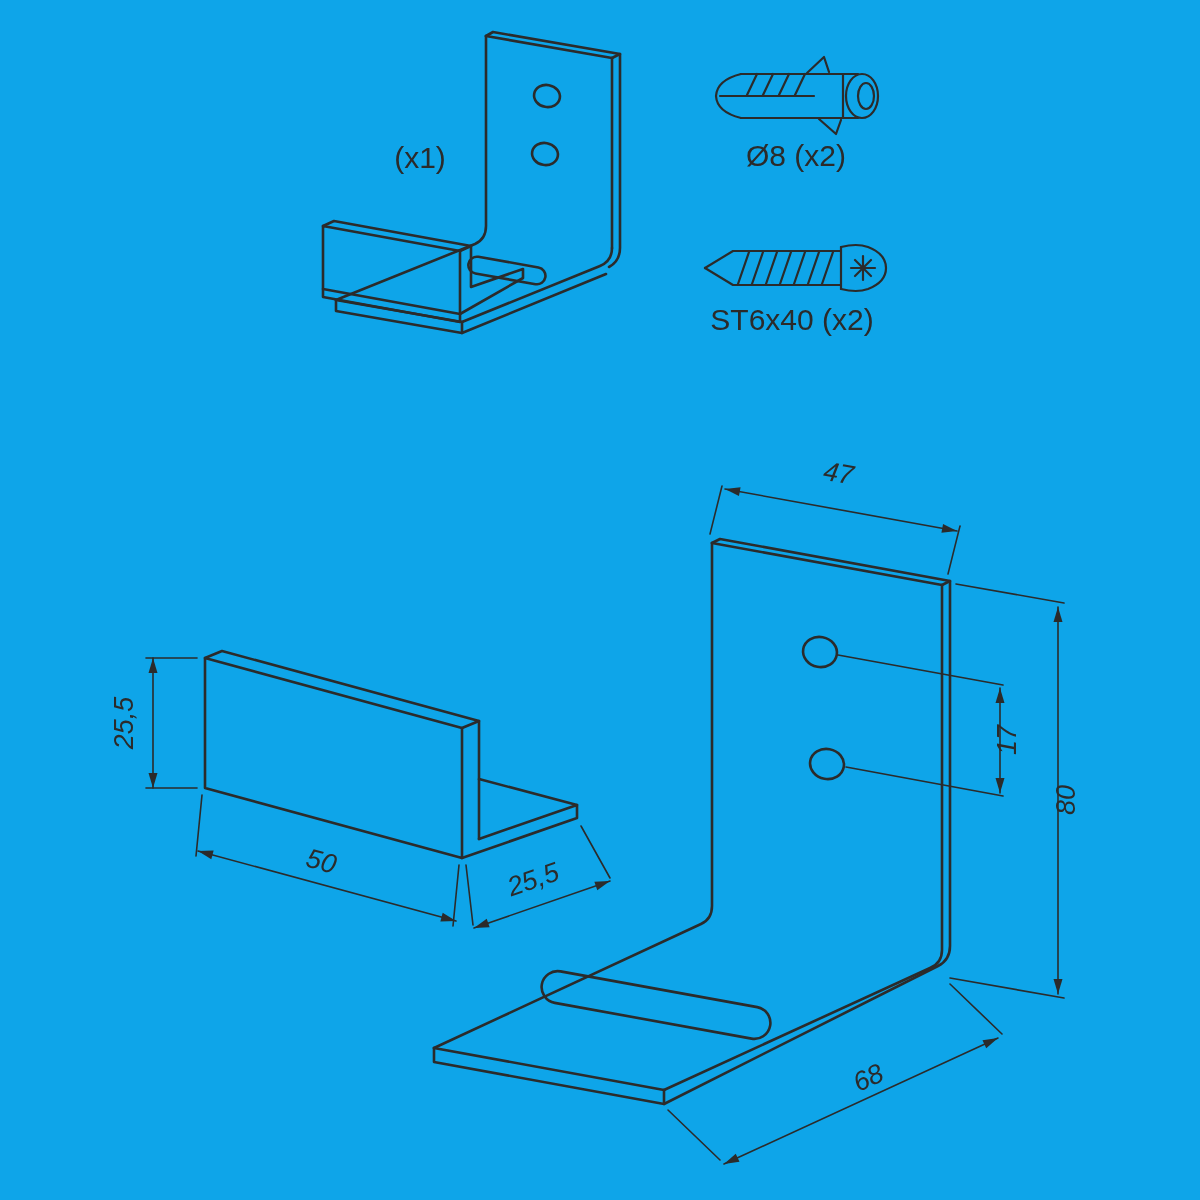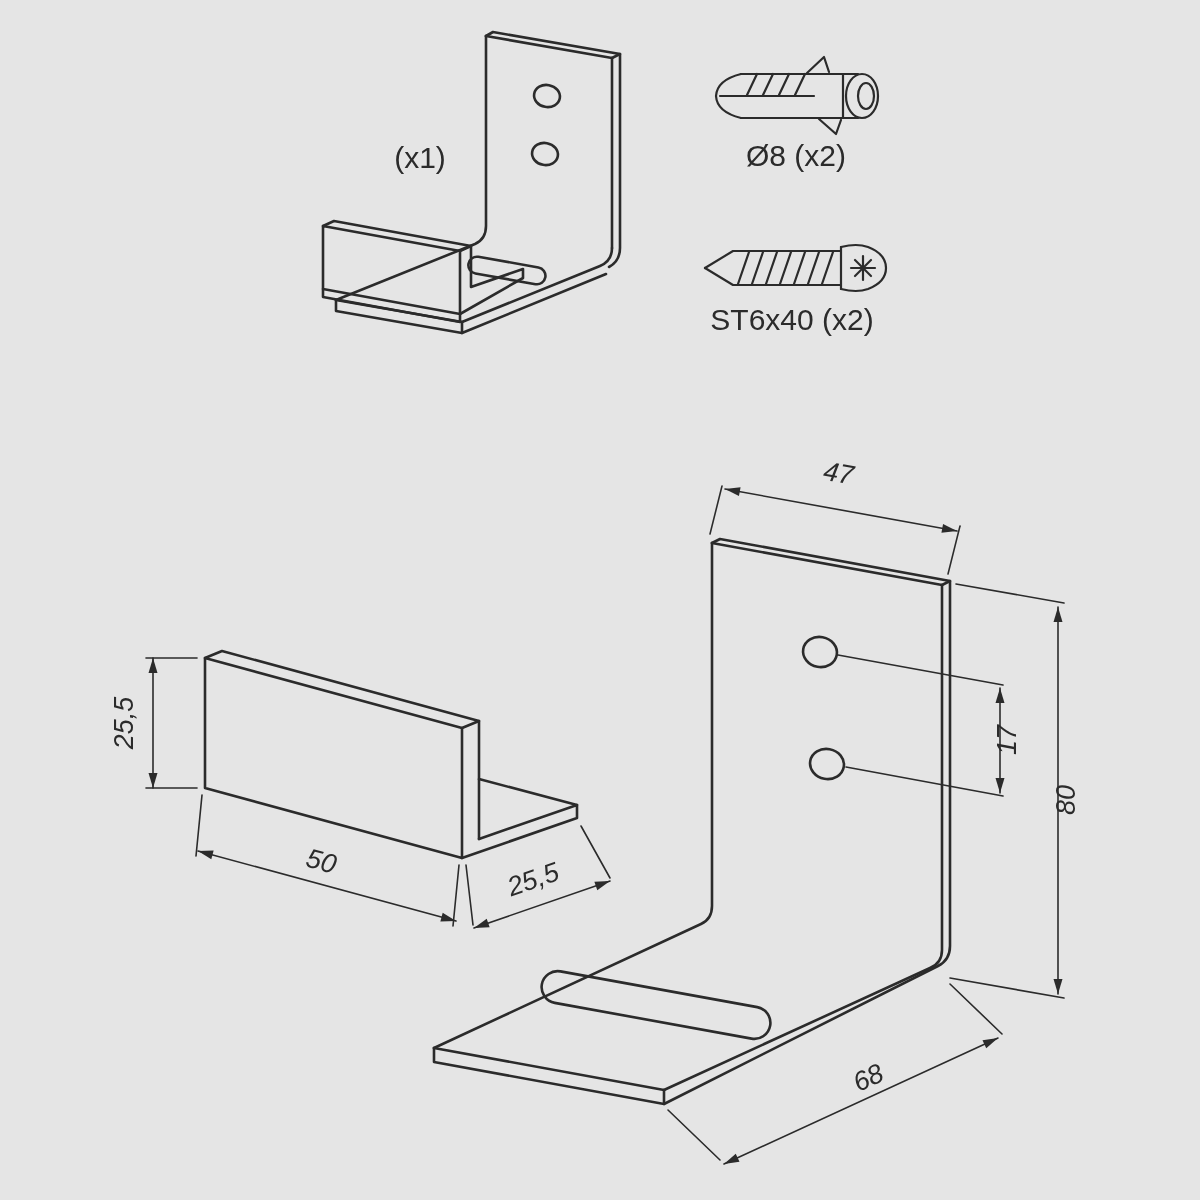--- a/index.html
+++ b/index.html
@@ -1,16 +1,16 @@
 <!DOCTYPE html>
 <html><head>
 <meta charset="utf-8">
 <style>
   html,body{margin:0;padding:0;background:#ffffff;}
-  .canvas{position:relative;width:1200px;height:1200px;background:#e5e5e5;overflow:hidden;}
+  .canvas{position:relative;width:1200px;height:1200px;background:#0ea5e9;overflow:hidden;}
   svg{display:block;}
   .part{fill:none;stroke:#2b2b2b;stroke-width:2.6;stroke-linejoin:round;stroke-linecap:round;}
   .thin{stroke-width:2.2;}
   .dim{fill:none;stroke:#2b2b2b;stroke-width:1.6;stroke-linejoin:round;stroke-linecap:round;}
   text{font-family:"Liberation Sans",sans-serif;fill:#2b2b2b;}
   .lbl{font-size:30px;font-style:normal;}
   .dtx{font-size:27px;font-style:italic;}
 </style>
 </head>
 <body>

